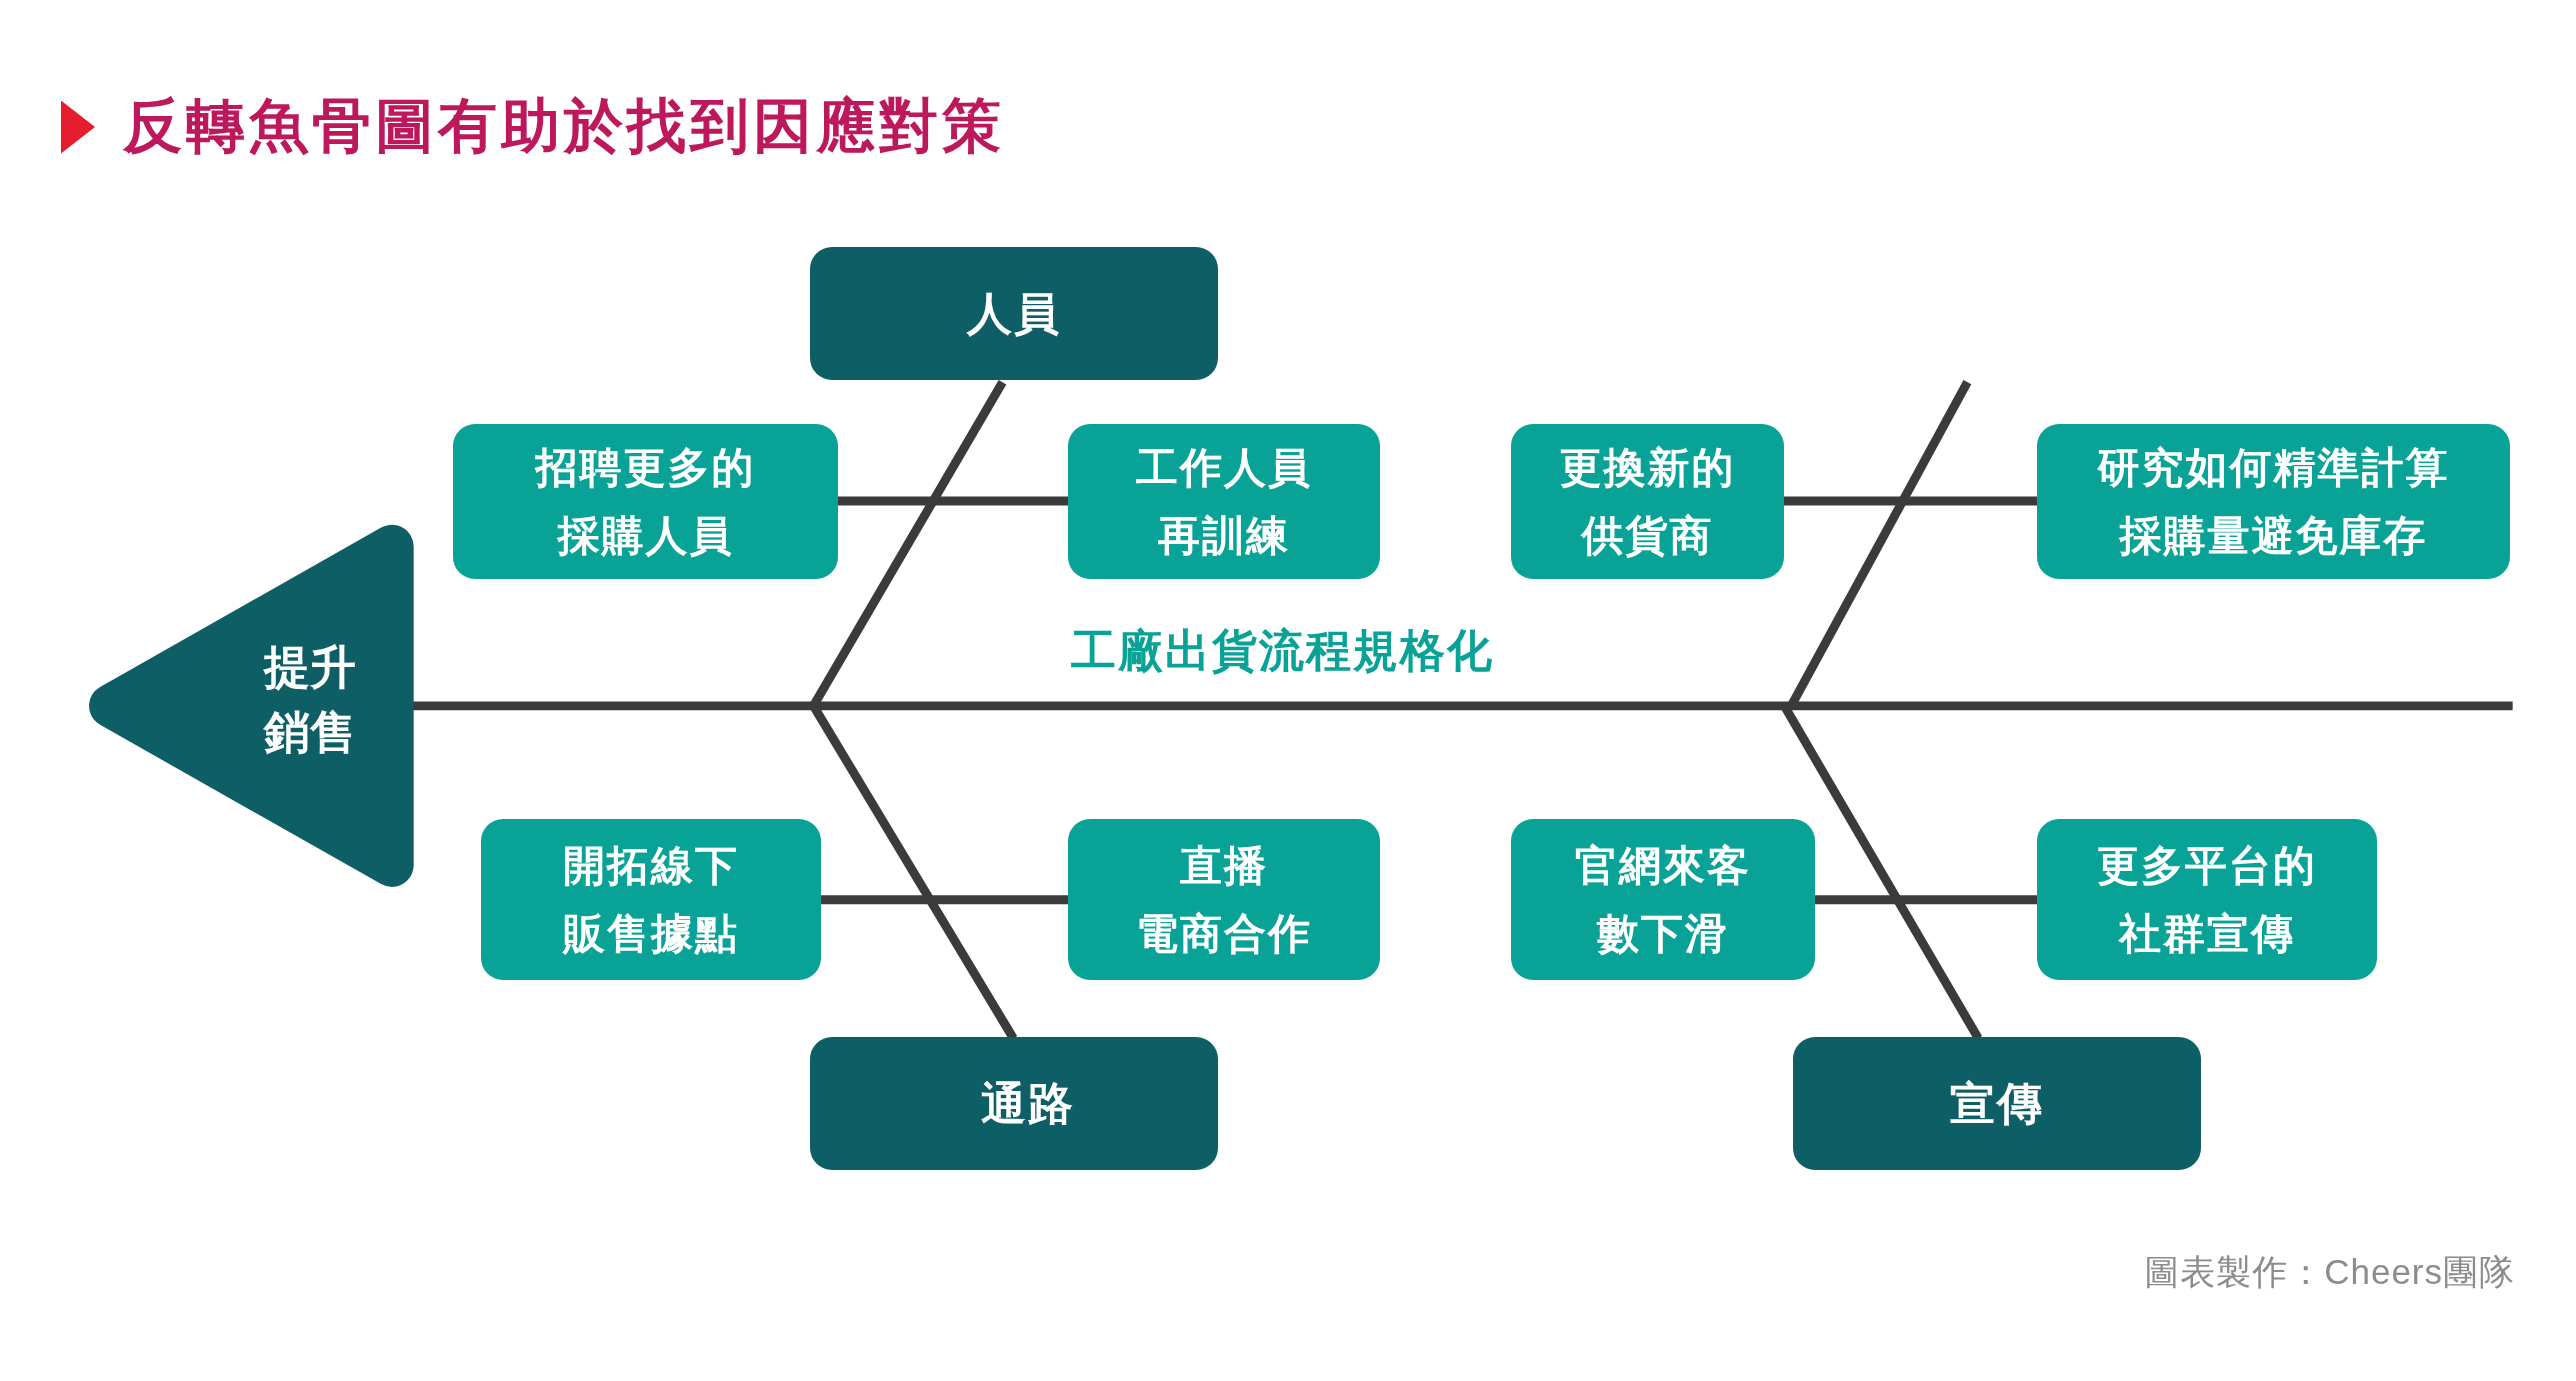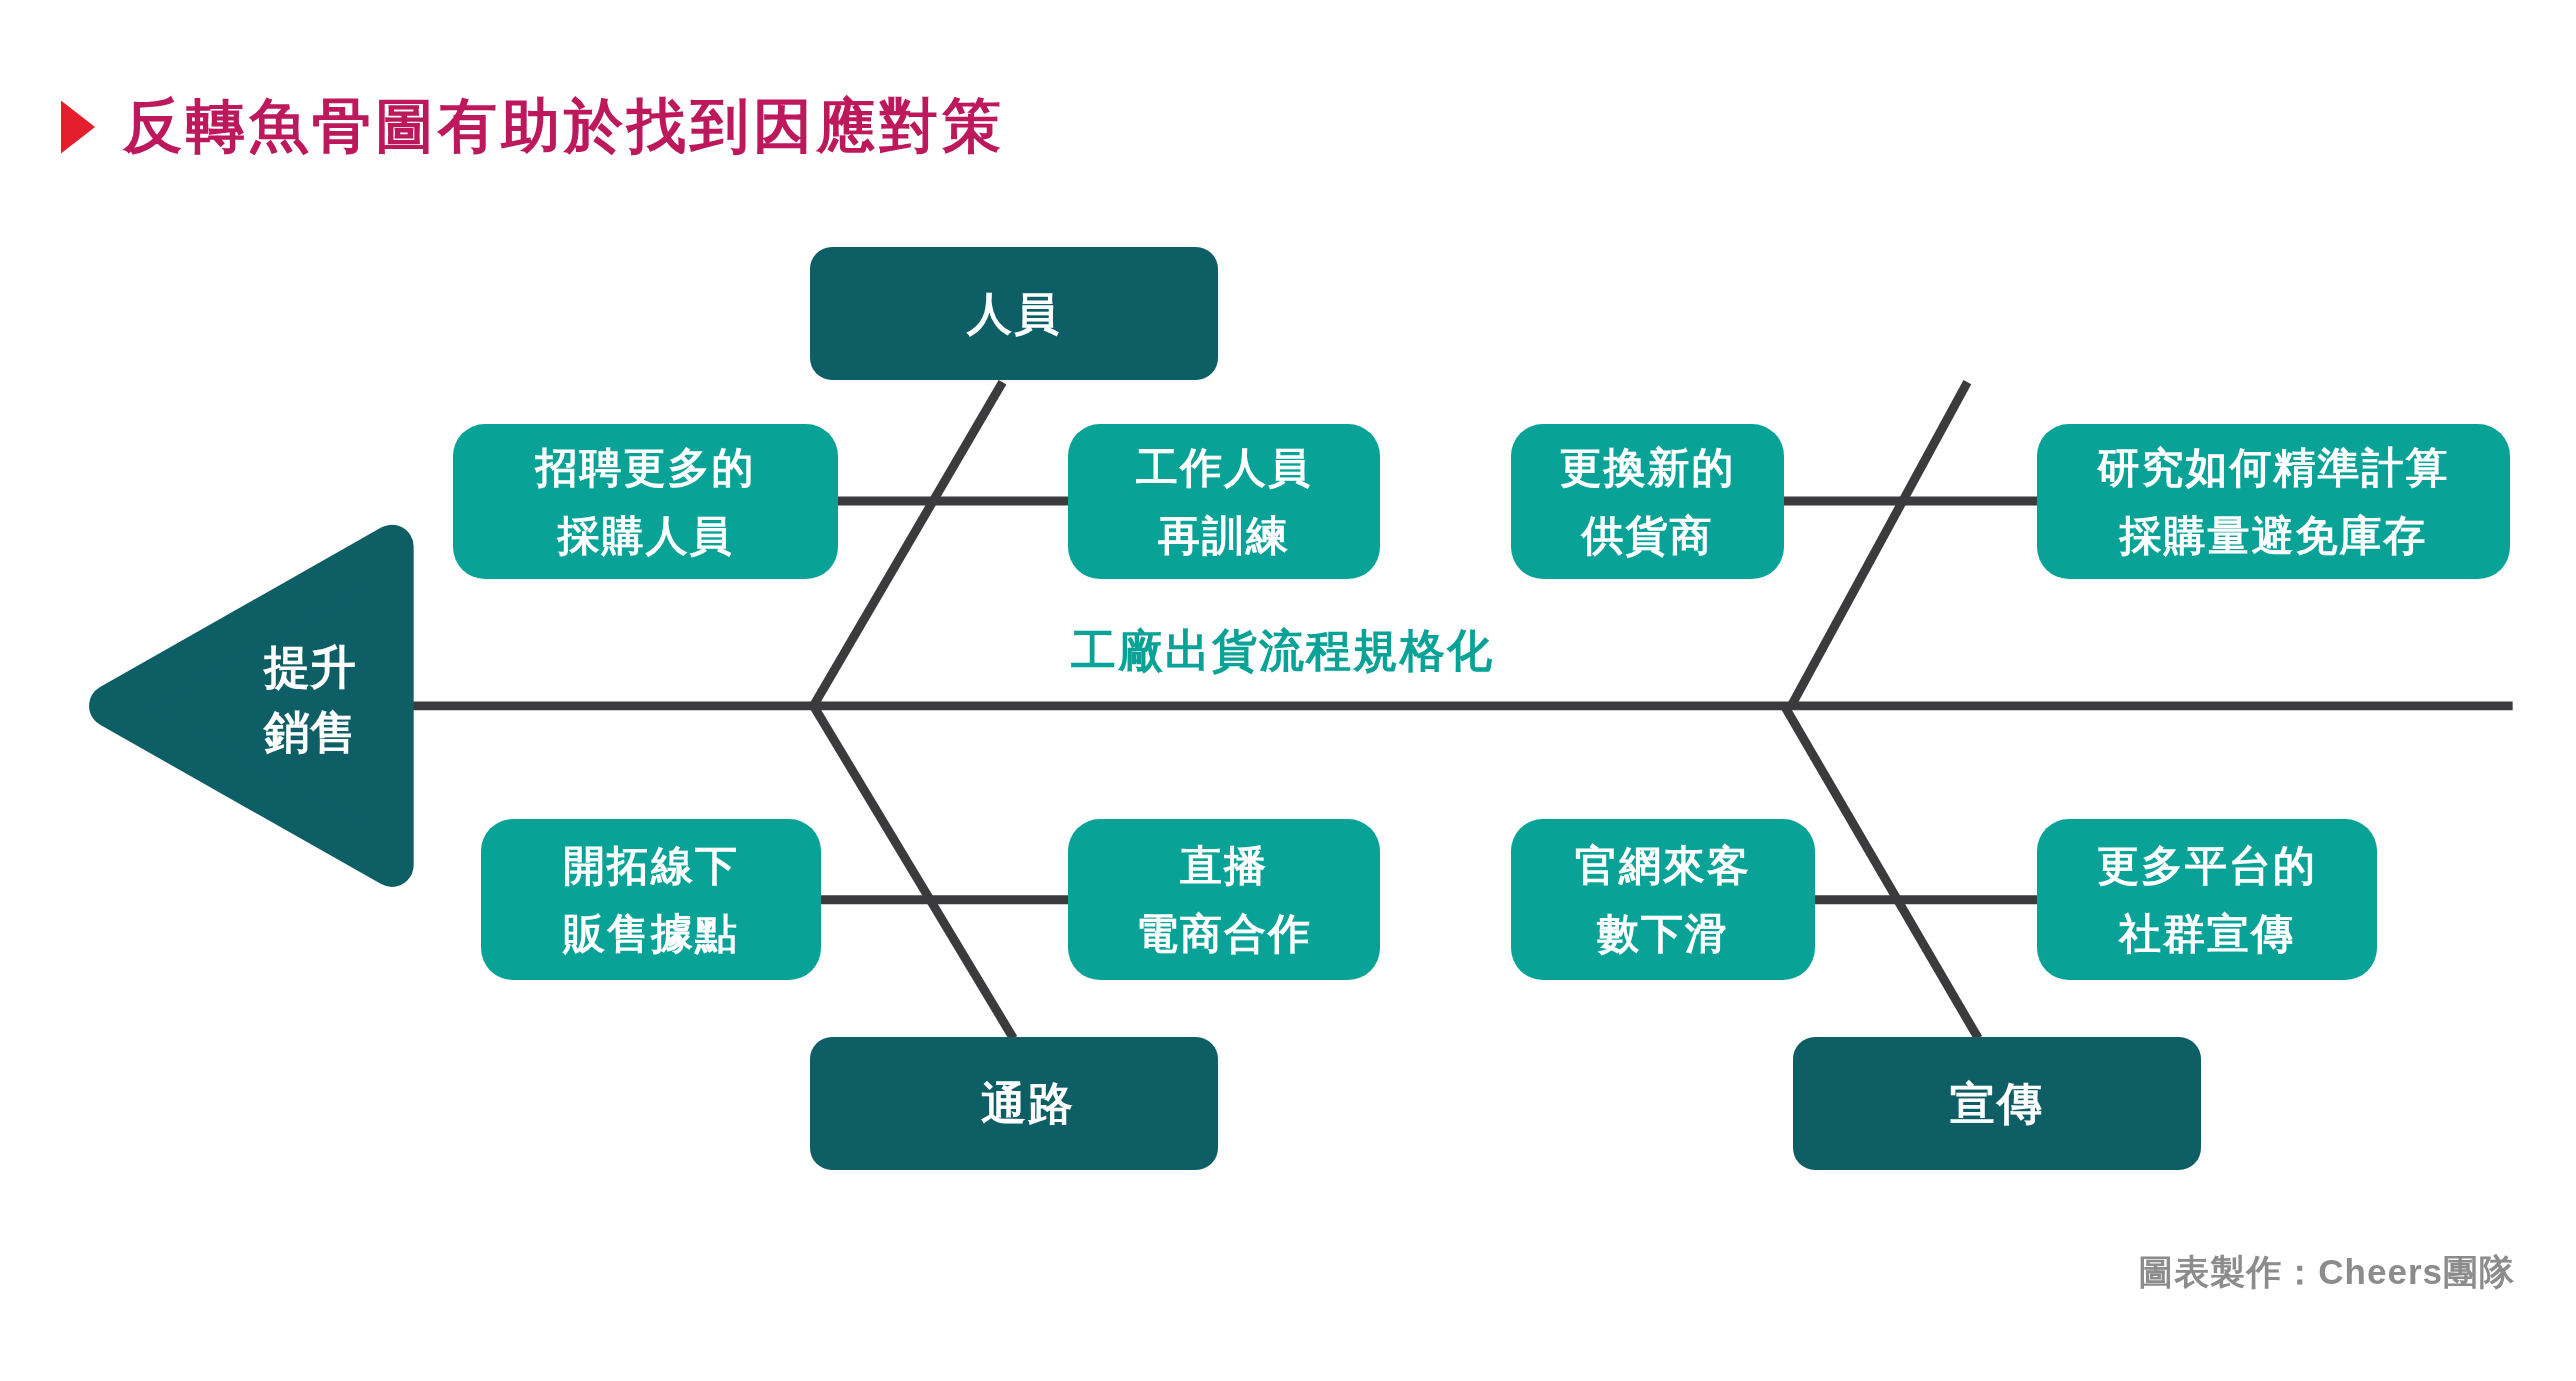--- a/index.html
+++ b/index.html
@@ -40,21 +40,21 @@
     color: #ffffff; font-size: 45px; font-weight: 700; letter-spacing: 2px;
   }
   .cat.tl { left: 810px;  top: 247px; }
   .cat.tr { left: 1793px; top: 247px; }
   .cat.bl { left: 810px;  top: 1037px; padding-left: 28px; }
   .cat.br { left: 1793px; top: 1037px; }
 
   
   .cause {
     position: absolute;
-    background: #09a297; border-radius: 32px;
+    background: #09a297; border-radius: 22px;
     display: flex; flex-direction: column; align-items: center; justify-content: center;
     color: #ffffff; font-size: 42px; font-weight: 700; text-align: center;
     line-height: 1.6; letter-spacing: 2px;
   }
   .cause.c1 { left: 453px;  top: 424px; width: 385px; height: 155px; }
   .cause.c2 { left: 1068px; top: 424px; width: 312px; height: 155px; }
   .cause.c3 { left: 1511px; top: 424px; width: 273px; height: 155px; }
   .cause.c4 { left: 2037px; top: 424px; width: 473px; height: 155px; }
   .cause.c5 { left: 453px;  top: 819px; width: 340px; height: 161px; margin-left: 28px; }
   .cause.c6 { left: 1068px; top: 819px; width: 312px; height: 161px; }
@@ -63,21 +63,21 @@
 
   
   .spine-label {
     position: absolute; left: 1071px; top: 621px;
     color: #09a297; font-size: 45px; font-weight: 700; letter-spacing: 2px; white-space: nowrap;
   }
 
   
   .credit {
     position: absolute; right: 61px; top: 1249px;
-    color: #8c8c8c; font-size: 35px; font-weight: 700; letter-spacing: 1px;
+    color: #8c8c8c; font-size: 35px; font-weight: 400; letter-spacing: 1px;
   }
 </style>
 </head>
 <body>
 
 <div class="canvas">
 
   <div class="title-row">
     <span class="title-marker"></span>
     <h1 class="page-title">反轉魚骨圖有助於找到因應對策</h1>

